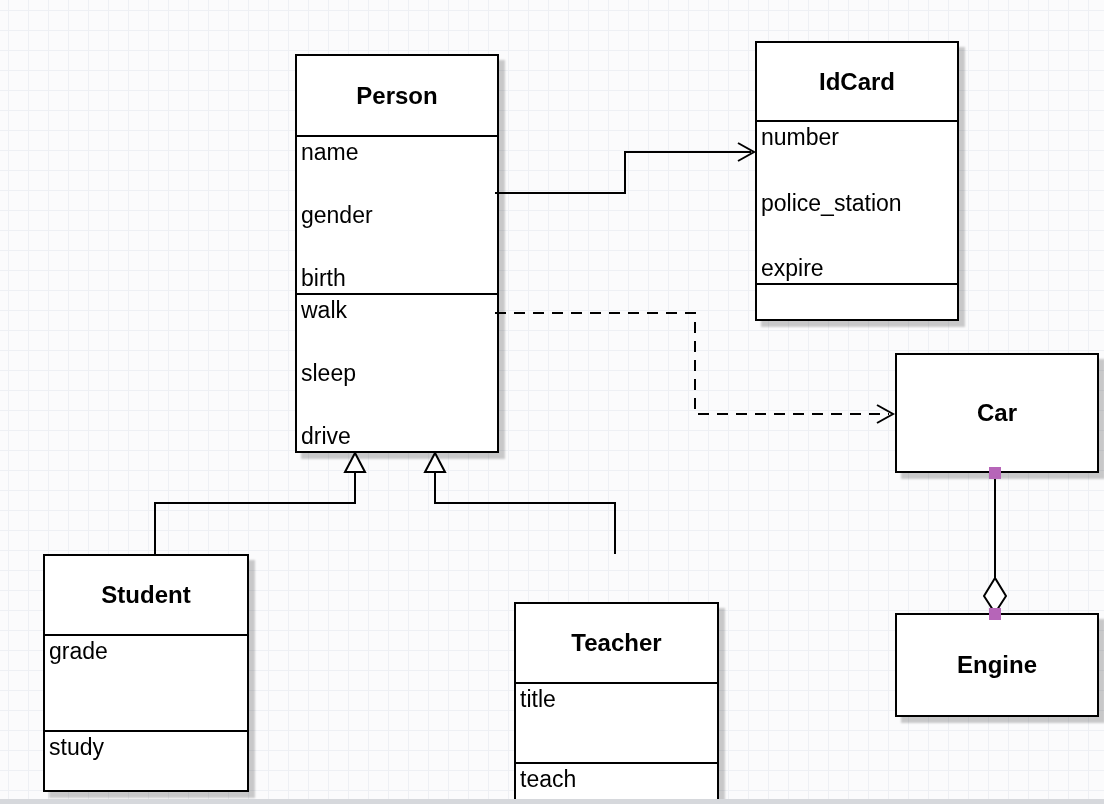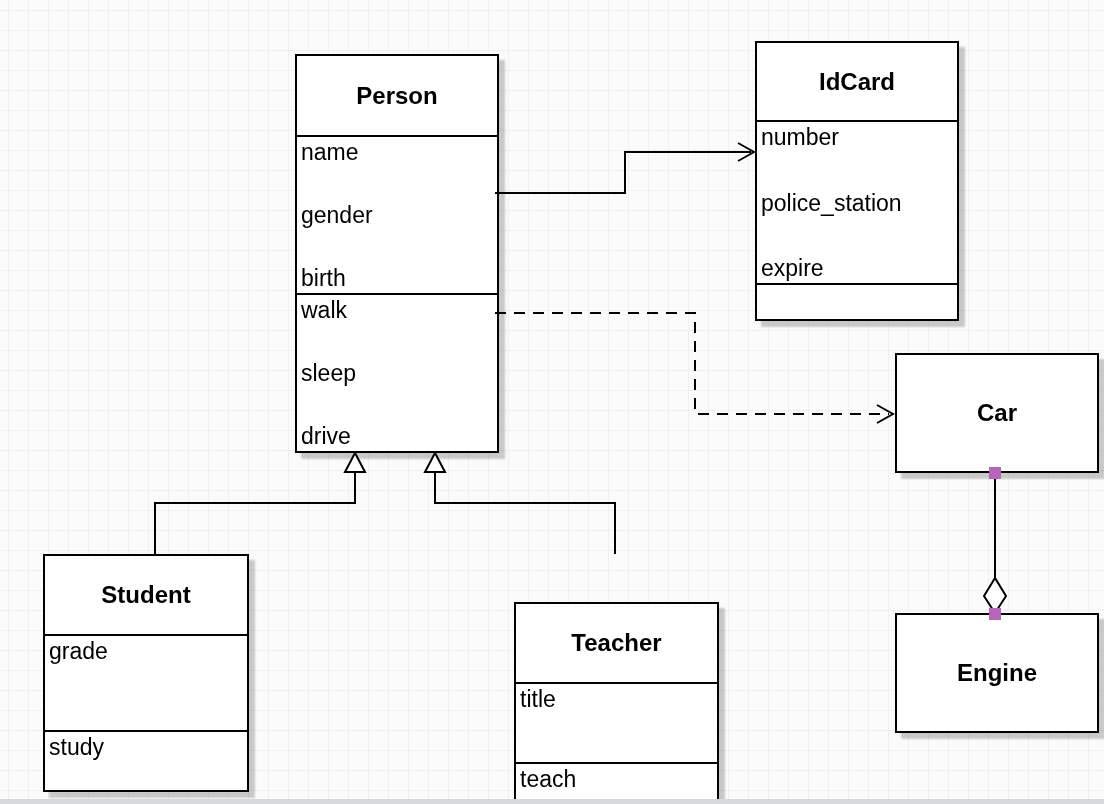--- a/index.html
+++ b/index.html
@@ -68,21 +68,21 @@
       <div>expire</div>
     </div>
     <div class="cls-sec" style="height:36px"></div>
   </div>
 
   <div class="cls" style="left:895px;top:353px;width:200px;">
     <div class="cls-title" style="height:116px">Car</div>
   </div>
 
   <div class="cls" style="left:895px;top:613px;width:200px;">
-    <div class="cls-title" style="height:116px">Engine</div>
+    <div class="cls-title" style="height:100px">Engine</div>
   </div>
 
   <div class="cls" style="left:43px;top:554px;width:202px;">
     <div class="cls-title" style="height:78px">Student</div>
     <div class="cls-sec" style="height:96px">
       <div>grade</div>
     </div>
     <div class="cls-sec" style="height:60px">
       <div>study</div>
     </div>

